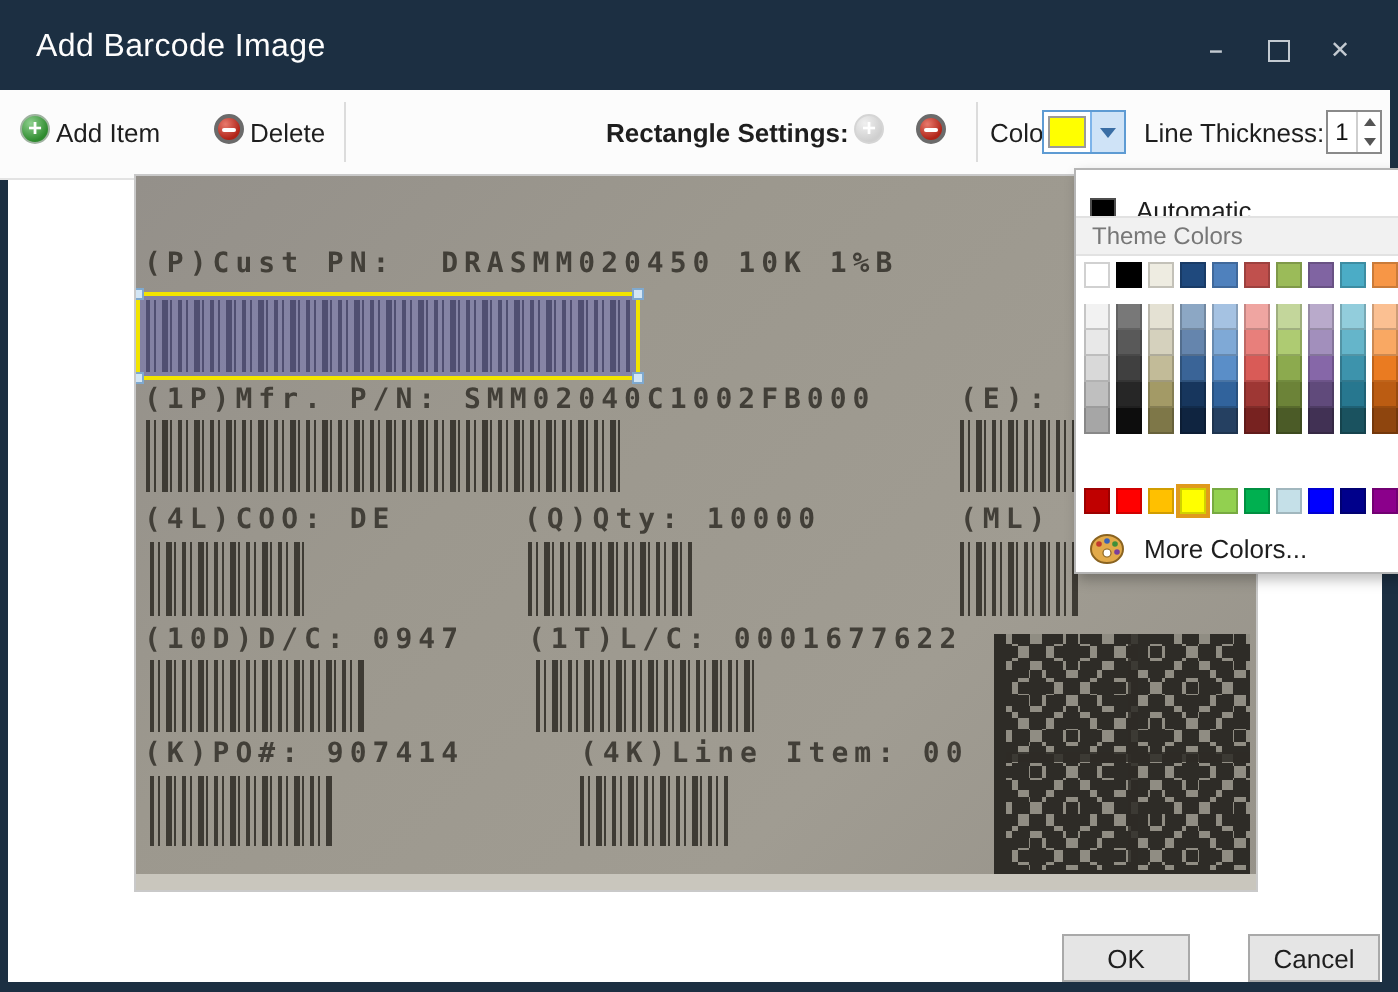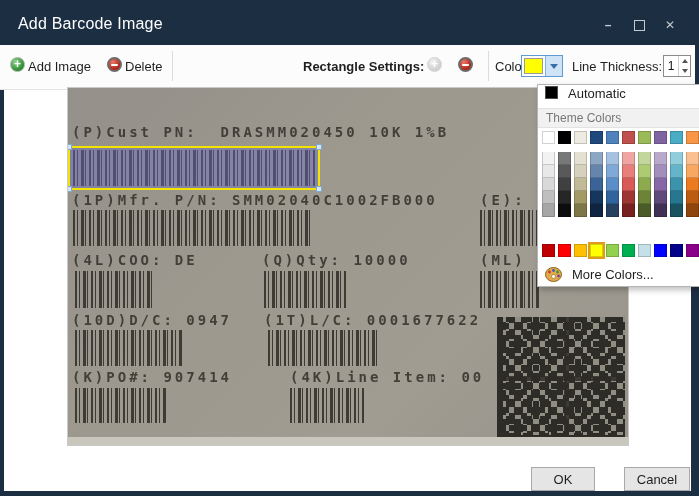--- a/index.html
+++ b/index.html
@@ -62,21 +62,21 @@
         repeating-conic-gradient(#2e2c27 0% 25%, rgba(0,0,0,0) 25% 50%) 3px 5px/17px 17px,
         #908d83;
       border-left:6px solid #2e2c27;border-bottom:6px solid #2e2c27;box-sizing:border-box;}
   .dm::after{content:"";position:absolute;left:50%;top:0;width:5px;height:100%;background:#2e2c27;opacity:.85;}
   .dm::before{content:"";position:absolute;top:50%;left:0;width:100%;height:5px;background:#2e2c27;opacity:.85;}
   .pstrip{position:absolute;left:0;top:349px;width:560px;height:8px;background:#c9c6bd;}
 
   
   .dropdown{position:absolute;left:533px;top:80px;width:164px;height:203px;background:#fff;
             border:1px solid #b5b5b5;box-shadow:2px 3px 6px rgba(0,0,0,.25);box-sizing:border-box;z-index:30;}
-  .auto-row{position:absolute;left:0;top:1px;width:100%;height:38px;display:flex;cursor:pointer;}
+  .auto-row{position:absolute;left:0;top:1px;width:100%;height:38px;display:flex;align-items:center;cursor:pointer;}
   .auto-sw{width:13px;height:13px;margin:0 10px 0 7px;border:1px solid #4d4d4d;box-sizing:border-box;}
   .auto-row span.lbl{font-size:13px;color:#1e1e1e;}
   .sect{position:absolute;left:0;width:100%;height:20px;background:#f1f1f1;border-top:1px solid #e2e2e2;
         border-bottom:1px solid #e2e2e2;box-sizing:border-box;display:flex;align-items:center;
         padding-left:8px;font-size:12px;font-weight:normal;color:#777;}
   .sect-theme{top:23px;}
   .sect-std{top:135px;}
   .palette{position:absolute;left:4px;top:46px;display:flex;gap:3px;}
   .pcol{display:flex;flex-direction:column;}
   .sw{width:13px;height:13px;box-sizing:border-box;border:1px solid rgba(0,0,0,.18);cursor:pointer;}
@@ -106,21 +106,21 @@
       <span class="wb wb-min">–</span>
       <span class="wb">
           <span class="maxbox"></span>
         </span>
       <span class="wb">✕</span>
     </div>
   </div>
 
   <div class="toolbar">
     <span class="sphere sp-add" style="left:10px;"></span>
-    <span class="tlabel" style="left:28px;">Add Image</span>
+    <span class="tlabel" style="left:28px;">Add Item</span>
     <span class="sphere sp-del" style="left:107px;"></span>
     <span class="tlabel" style="left:125px;">Delete</span>
     <div class="sep" style="left:172px;"></div>
     <span class="tlabel tbold" style="left:303px;">Rectangle Settings:</span>
     <span class="sphere sp-add disabled" style="left:427px;"></span>
     <span class="sphere sp-del" style="left:458px;"></span>
     <div class="sep" style="left:488px;"></div>
     <span class="tlabel" style="left:495px;">Color:</span>
     <div class="combo">
       <span class="swatch" style="background-color: rgb(255, 255, 0);"></span>

